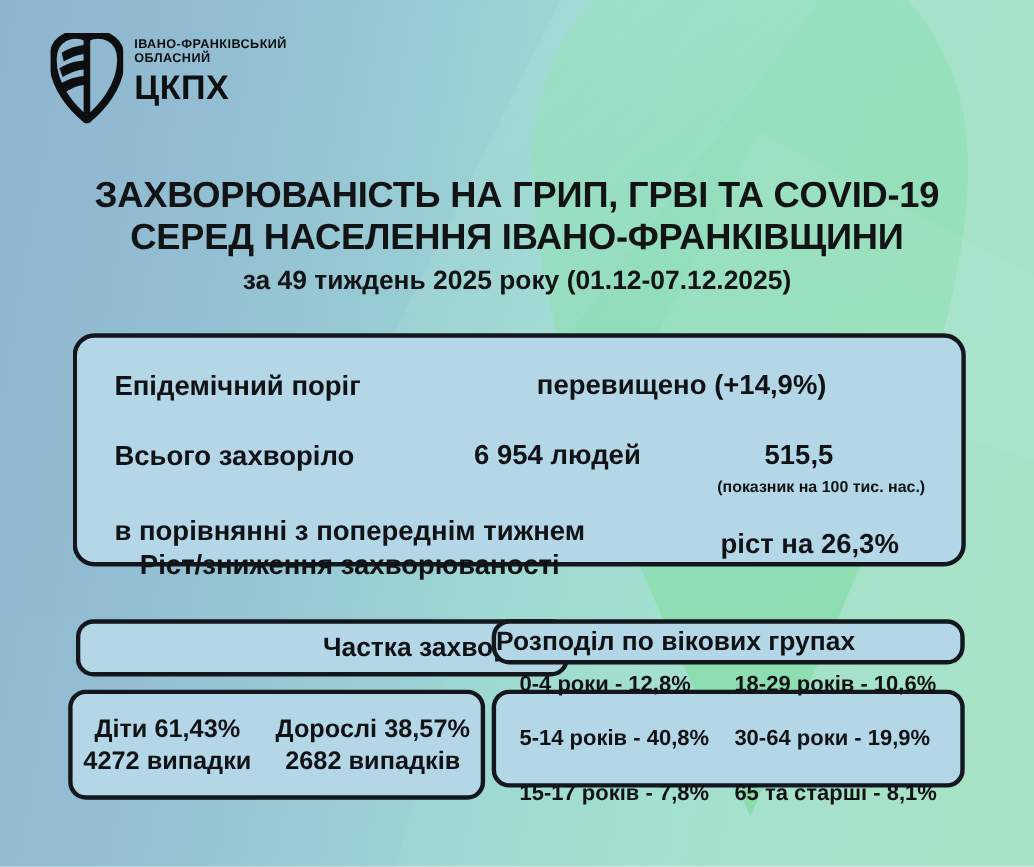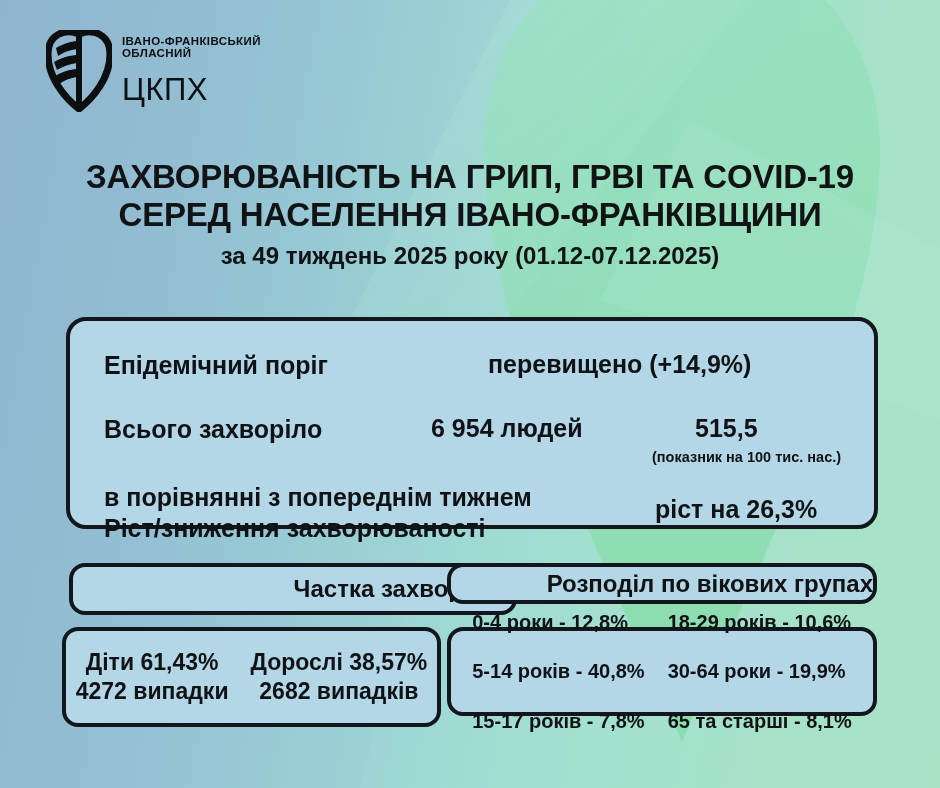--- a/index.html
+++ b/index.html
@@ -51,23 +51,23 @@
     color: #0d0f10;
     line-height: 1.05;
   }
   .logo-line {
     font-size: 11.5px;
     font-weight: bold;
     letter-spacing: 0.4px;
   }
   .logo-abbr {
     font-size: 31px;
-    font-weight: normal;
+    font-weight: bold;
     letter-spacing: 0.5px;
-    margin-top: 15px;
+    margin-top: 5px;
     line-height: 1;
   }
 
   
   #title-block {
     position: absolute;
     left: 0;
     top: 158px;
     width: 940px;
     text-align: center;
@@ -92,24 +92,25 @@
   .panel {
     position: absolute;
     background: #b3d7e6;
     border: 4px solid #13171d;
     border-radius: 16px;
     box-sizing: border-box;
   }
 
   #main-panel {
     left: 66px;
-    top: 317px;
+    top: 303px;
     width: 812px;
     height: 212px;
     border-radius: 20px;
+    text-align: center;
   }
 
   .stat-row {
     position: absolute;
     color: #101215;
   }
 
   .stat-label {
     font-size: 25px;
     font-weight: bold;
@@ -148,21 +149,21 @@
     align-items: center;
     justify-content: flex-end;
   }
   #head-age {
     left: 447px;
     top: 563px;
     width: 430px;
     height: 41px;
     display: flex;
     align-items: center;
-    justify-content: flex-end;
+    justify-content: flex-start;
   }
   .pill-text {
     font-size: 24px;
     font-weight: bold;
     color: #101215;
     white-space: nowrap;
   }
 
   
   #body-share {

